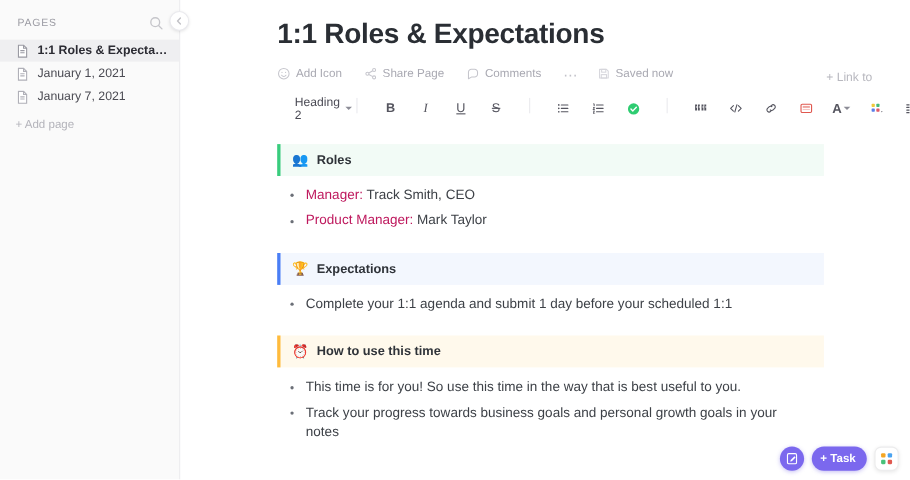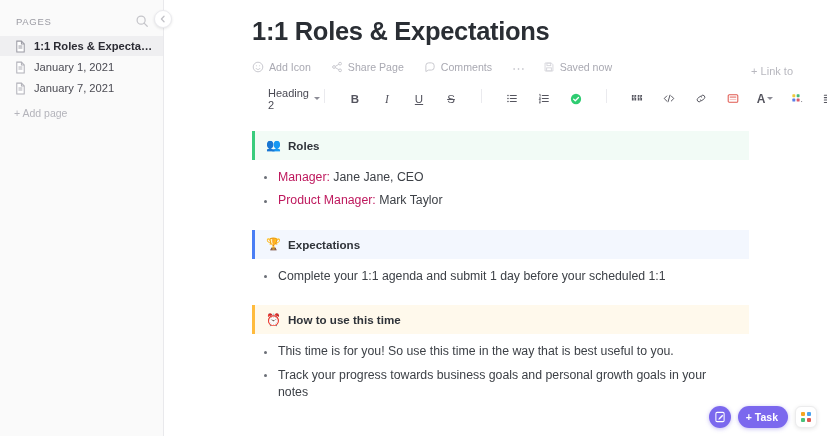--- a/index.html
+++ b/index.html
@@ -347,21 +347,21 @@
           </svg>
         </div>
       </div>
 
       <div class="callout callout-green">
         <span class="emoji">👥</span>
         <span>Roles</span>
       </div>
       <ul class="bullets">
         <li>
-          <b>Manager:</b><span> Jane Jane, CEO</span>
+          <b>Manager:</b><span> Track Smith, CEO</span>
         </li>
         <li>
           <b>Product Manager:</b><span> Mark Taylor</span>
         </li>
       </ul>
 
       <div class="callout callout-blue">
         <span class="emoji">🏆</span>
         <span>Expectations</span>
       </div>

